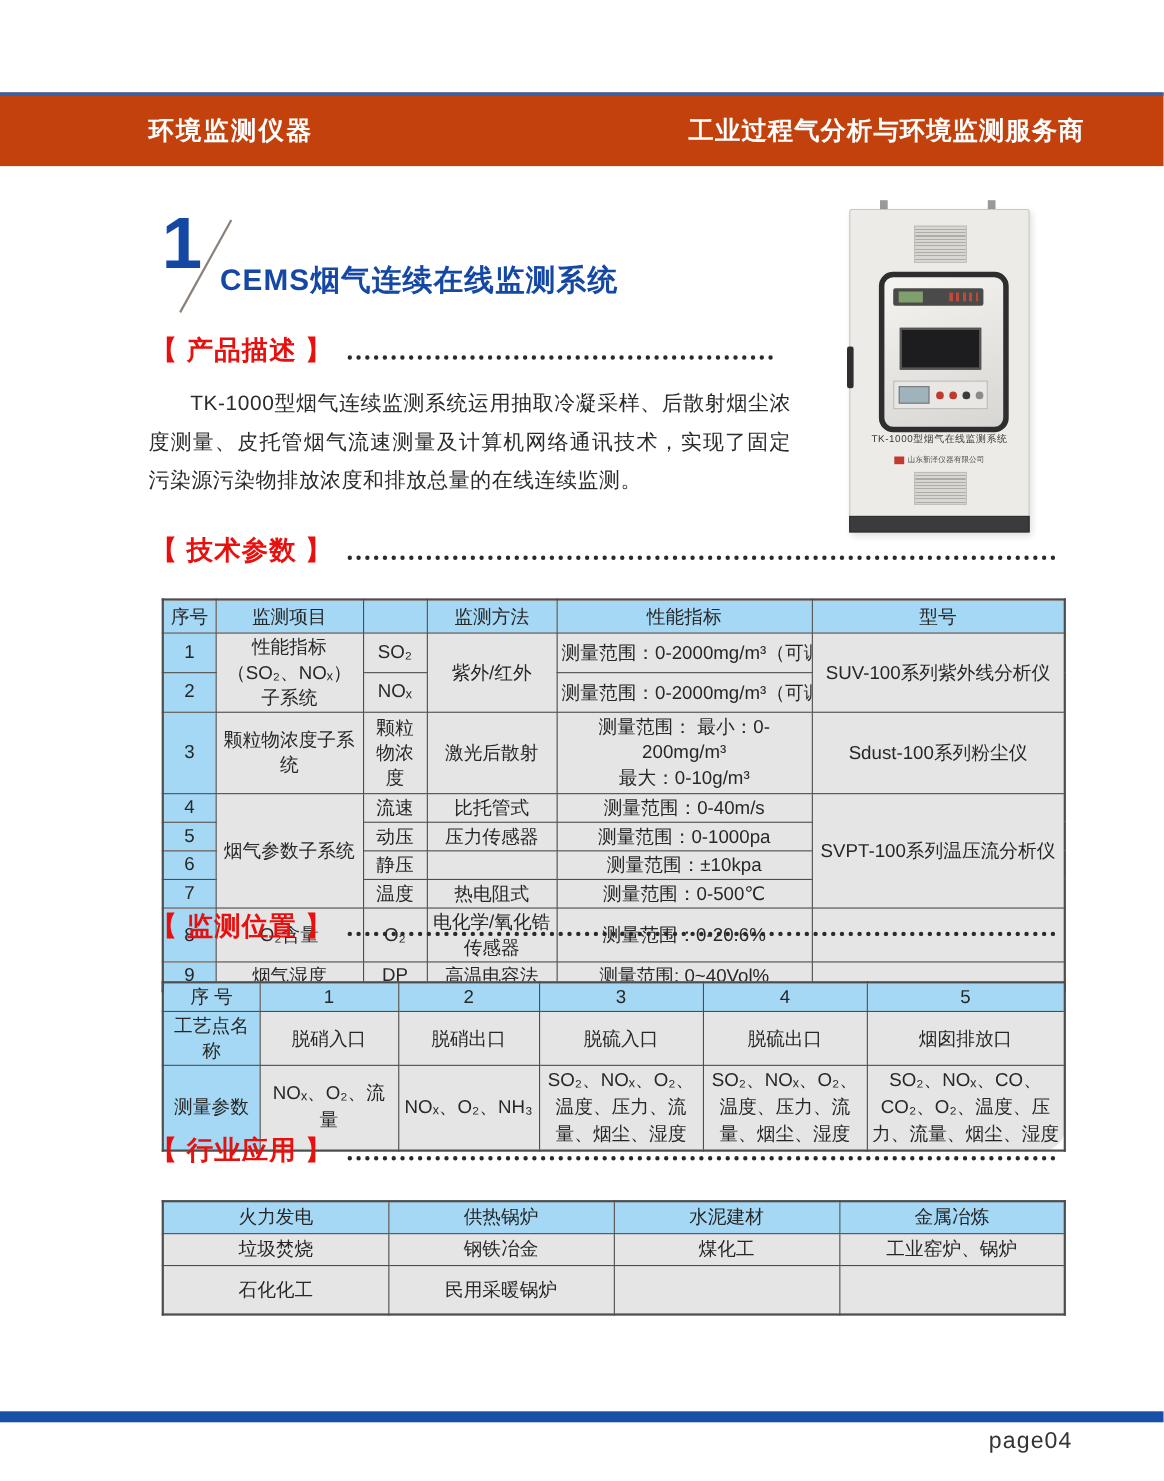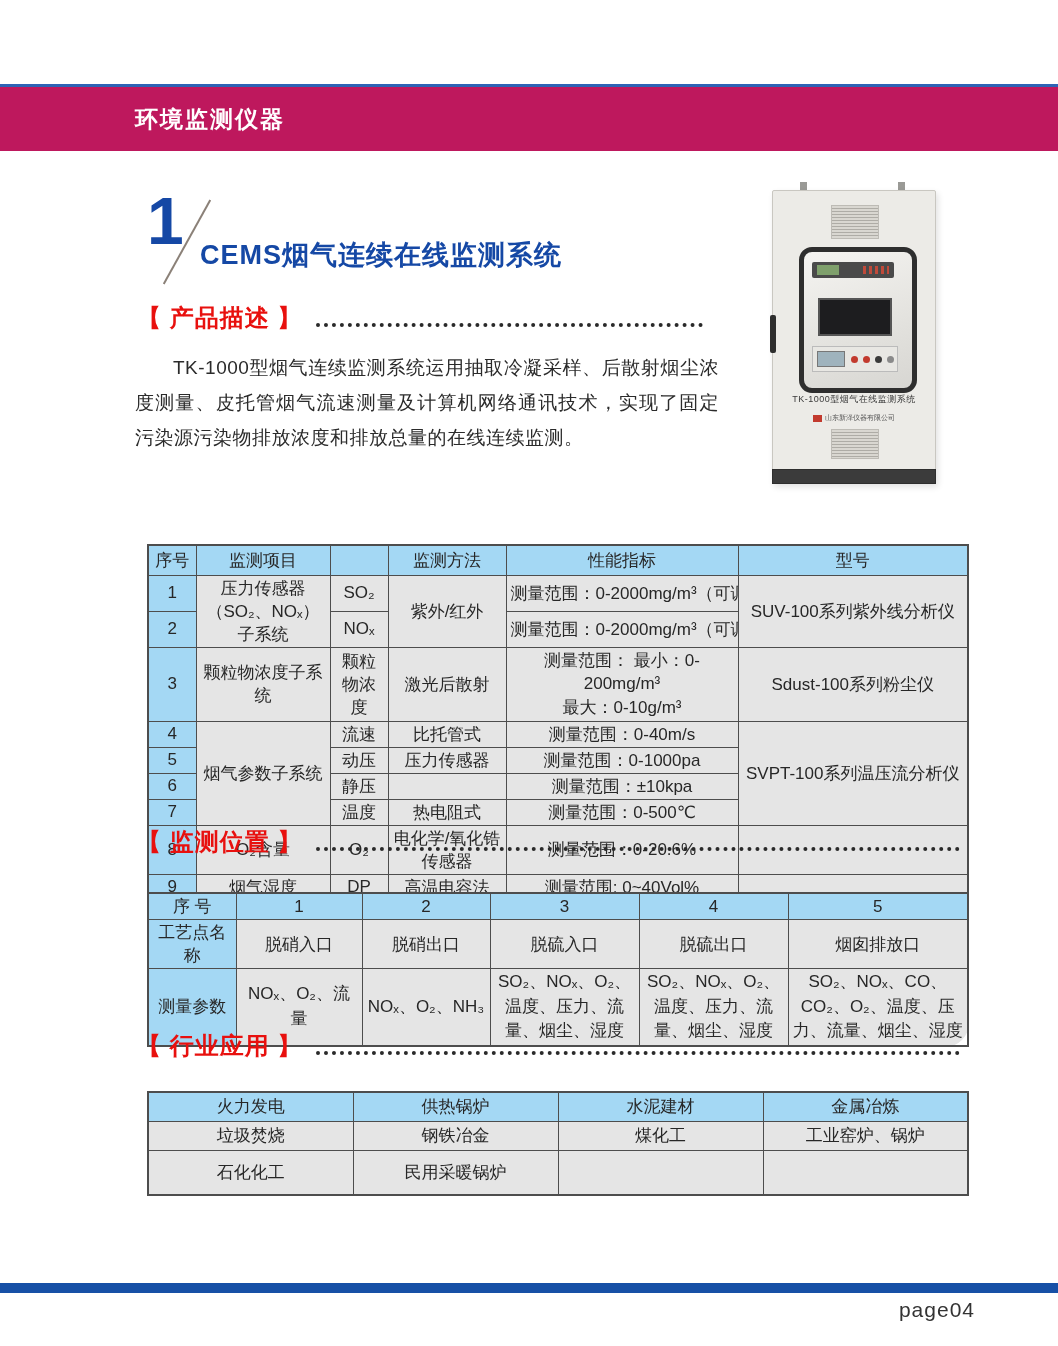--- a/index.html
+++ b/index.html
@@ -1,20 +1,20 @@
 <!DOCTYPE html>
 <html><head>
 <meta charset="utf-8">
 <style>
   html,body{margin:0;padding:0;background:#ffffff;}
   body{font-family:"Liberation Sans","DejaVu Sans",sans-serif;}
   .page{position:relative;width:1058px;height:1346px;background:#ffffff;overflow:hidden;}
 
   
-  .topbar{position:absolute;left:0;top:84px;width:1058px;height:64px;background:#be185d;border-top:3px solid #2e63b5;}
+  .topbar{position:absolute;left:0;top:84px;width:1058px;height:64px;background:#c2410c;border-top:3px solid #2e63b5;}
   .brand-left{position:absolute;left:135px;top:50%;transform:translateY(-50%);color:#ffffff;font-size:23px;font-weight:bold;letter-spacing:2px;}
   .brand-right{position:absolute;right:72px;top:50%;transform:translateY(-50%);color:#ffffff;font-size:23px;font-weight:bold;letter-spacing:1px;}
 
   
   .num1{position:absolute;left:147px;top:188px;font-size:66px;line-height:1;font-weight:bold;color:#1548a5;}
   .slash{position:absolute;left:186px;top:194px;width:2px;height:96px;background:#8b8178;transform:rotate(29deg);}
   .sec-title{position:absolute;left:200px;top:237px;font-size:27px;font-weight:bold;color:#1548a5;letter-spacing:1px;}
 
   
   .heading{position:absolute;display:flex;align-items:flex-end;}
@@ -62,20 +62,21 @@
   .base{position:absolute;left:-1px;bottom:-1px;width:162px;height:13px;background:#3b3b3b;border:1px solid #2e2e2e;}
   .handle{position:absolute;left:-3px;top:124px;width:6px;height:38px;background:#2e2e2e;border-radius:2px;}
 </style>
 </head>
 <body>
 
 <div class="page">
 
   <div class="topbar">
     <div class="brand-left">环境监测仪器</div>
+    <div class="brand-right">工业过程气分析与环境监测服务商</div>
   </div>
 
   <div class="num1">1</div>
   <div class="slash"></div>
   <div class="sec-title">CEMS烟气连续在线监测系统</div>
 
   <div class="heading" style="left:137px;top:302px;width:566px;">
     <span class="bracket">【 产品描述 】</span>
     <span class="dots"></span>
   </div>
@@ -104,20 +105,24 @@
       <div class="cablabel">TK-1000型烟气在线监测系统</div>
       <div class="cabco">
         <span class="logo"></span><span>山东新泽仪器有限公司</span>
       </div>
       <div class="vent bottom"></div>
       <div class="base"></div>
       <div class="handle"></div>
     </div>
   </div>
 
+  <div class="heading" style="left:137px;top:484px;width:823px;">
+    <span class="bracket">【 技术参数 】</span>
+    <span class="dots"></span>
+  </div>
 
   <table class="dtable" style="left:147px;top:544px;width:820px;">
     <colgroup>
         <col style="width:48px">
         <col style="width:134px">
         <col style="width:58px">
         <col style="width:118px">
         <col style="width:232px">
         <col style="width:230px">
       </colgroup>
@@ -125,21 +130,21 @@
         <tr style="height:30px">
       <td class="blue">序号</td>
       <td class="blue">监测项目</td>
       <td class="blue"></td>
       <td class="blue">监测方法</td>
       <td class="blue">性能指标</td>
       <td class="blue">型号</td>
     </tr>
     <tr style="height:29px">
       <td class="blue">1</td>
-      <td rowspan="2">压力传感器（SO₂、NOₓ）子系统</td>
+      <td rowspan="2">性能指标（SO₂、NOₓ）子系统</td>
       <td>SO₂</td>
       <td rowspan="2">紫外/红外</td>
       <td class="perf">测量范围：0-2000mg/m³（可调整）</td>
       <td rowspan="2" class="model">SUV-100系列紫外线分析仪</td>
     </tr>
     <tr style="height:29px">
       <td class="blue">2</td>
       <td>NOₓ</td>
       <td class="perf">测量范围：0-2000mg/m³（可调整）</td>
     </tr>

